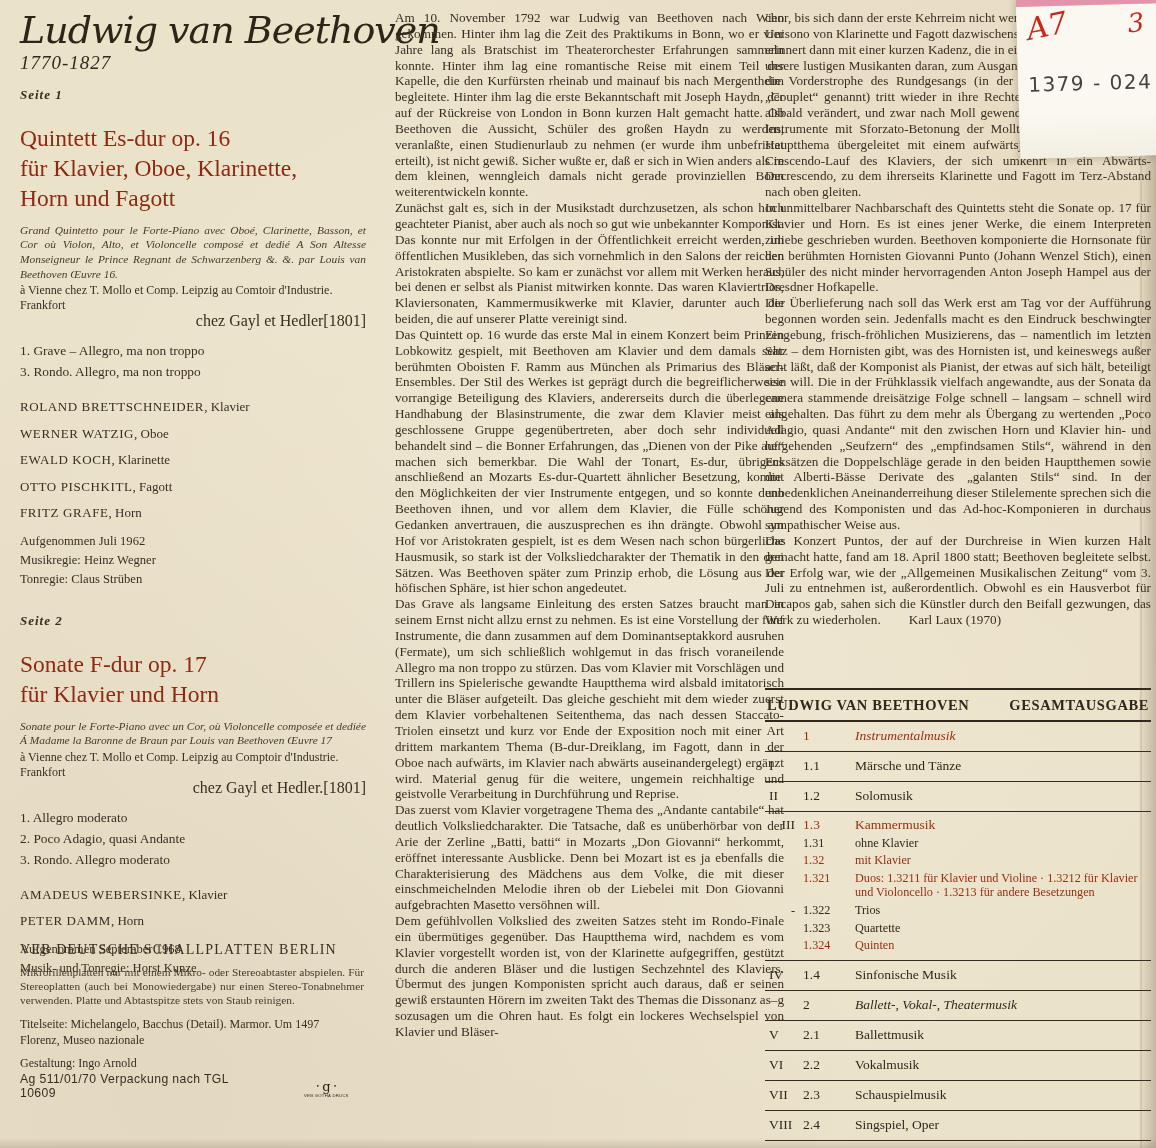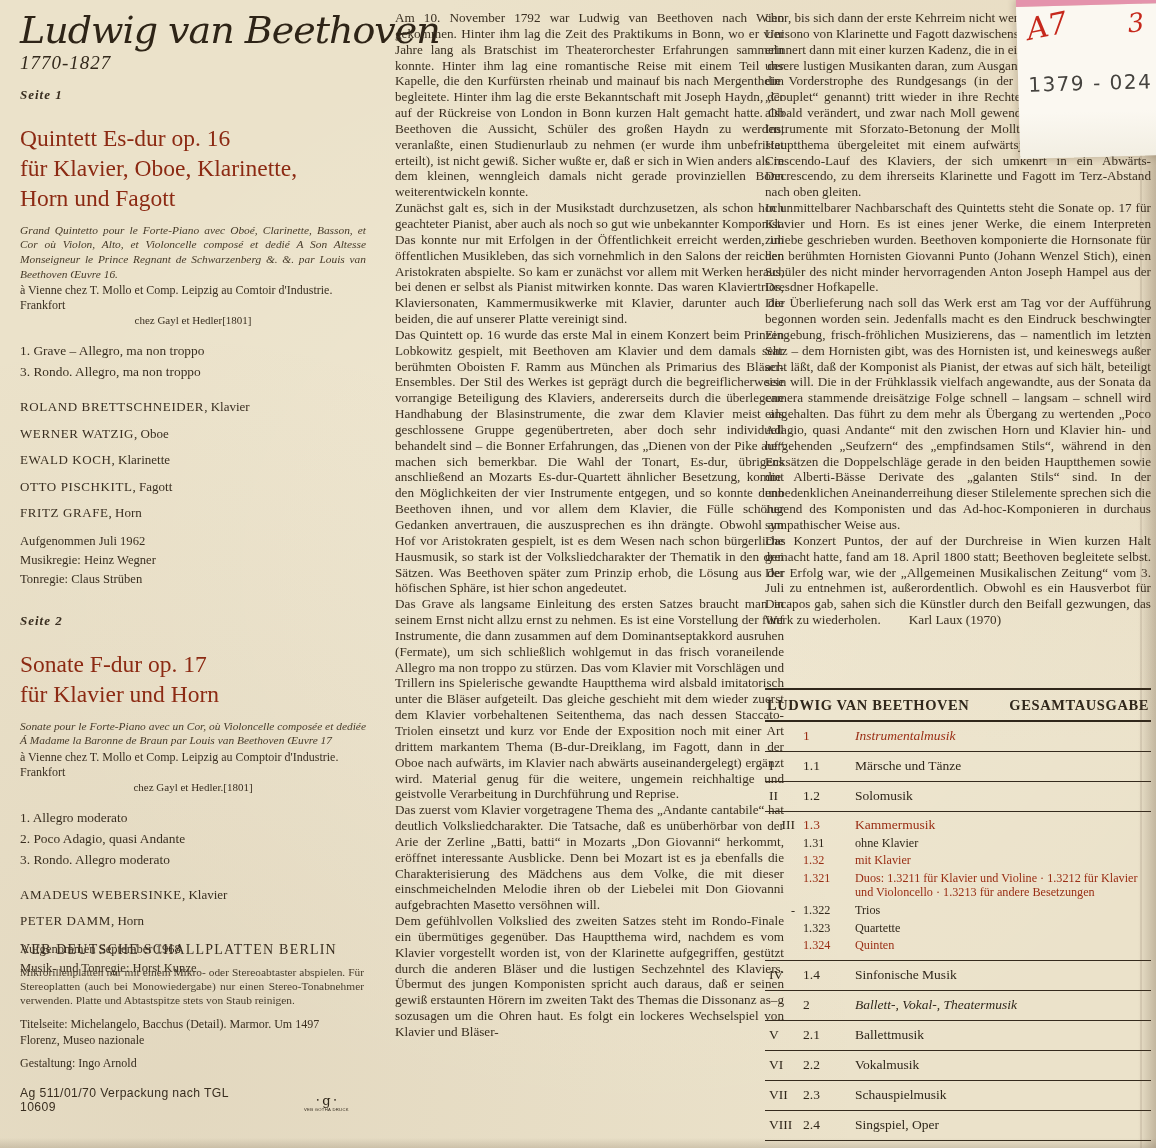--- a/index.html
+++ b/index.html
@@ -28,34 +28,34 @@
   .author-credit{padding-left:28px;}
 
   
   .title{margin:0;font-size:38px;line-height:1.1;font-style:italic;font-weight:normal;
     font-family:"DejaVu Serif","Liberation Serif",serif;letter-spacing:-1px;white-space:nowrap;color:#2e2417;}
   .dates{font-style:italic;font-size:19px;margin-top:0px;letter-spacing:1px;color:#33291c;}
   .side-label{font-style:italic;font-weight:bold;font-size:13px;margin-top:13px;letter-spacing:1px;}
   .work-title{margin:20px 0 0 0;font-weight:normal;font-size:23.5px;line-height:30px;color:#8c2a13;}
   .imprint-italic{margin:10px 0 0 0;font-style:italic;font-size:11.4px;line-height:14.6px;text-align:justify;color:#463a28;}
   .imprint-roman{margin:2px 0 0 0;font-size:12px;line-height:15px;}
-  .imprint-yearrow{display:flex;justify-content:center;font-size:11px;line-height:15px;}
+  .imprint-yearrow{display:flex;justify-content:flex-end;font-size:16px;line-height:15px;}
   .movements{margin-top:12px;font-size:13.4px;line-height:21px;}
   .performers{margin-top:17px;}
   .performer-line{font-size:13px;line-height:16px;margin-bottom:10.5px;}
   .performer-name{letter-spacing:0.6px;}
   .recording{font-size:12.6px;line-height:19px;margin-top:8px;}
   .side2-block{margin-top:24px;}
 
   .bottom-block{position:absolute;left:0;top:931px;width:344px;}
   .publisher{font-size:14px;letter-spacing:1.2px;line-height:18px;}
   .care{margin:7px 0 0 0;font-size:11.4px;line-height:13.8px;text-align:justify;color:#453a2a;}
   .credits{margin-top:10px;font-size:12px;line-height:15.5px;}
   .design{margin-top:8px;font-size:12px;}
-  .code-row{margin-top:15px;font-size:12.2px;display:flex;align-items:flex-end;
+  .code-row{margin-top:1px;font-size:12.2px;display:flex;align-items:flex-end;
     font-family:"Liberation Sans","DejaVu Sans",sans-serif;letter-spacing:0.4px;}
   .emblem{display:inline-block;text-align:center;margin-left:46px;line-height:1;color:#2e2519;}
   .emblem-top{font-size:13px;font-family:"DejaVu Serif",serif;}
   .emblem-top::before{content:"• ";font-size:6px;vertical-align:3px;}
   .emblem-top::after{content:" •";font-size:6px;vertical-align:3px;}
   .emblem-sub{font-size:7px;letter-spacing:0.5px;transform:scale(0.6);transform-origin:center top;white-space:nowrap;}
 
   
   .catalog{position:absolute;left:0px;top:678px;width:386px;color:#30271b;}
   .cat-head{display:flex;justify-content:space-between;align-items:baseline;

